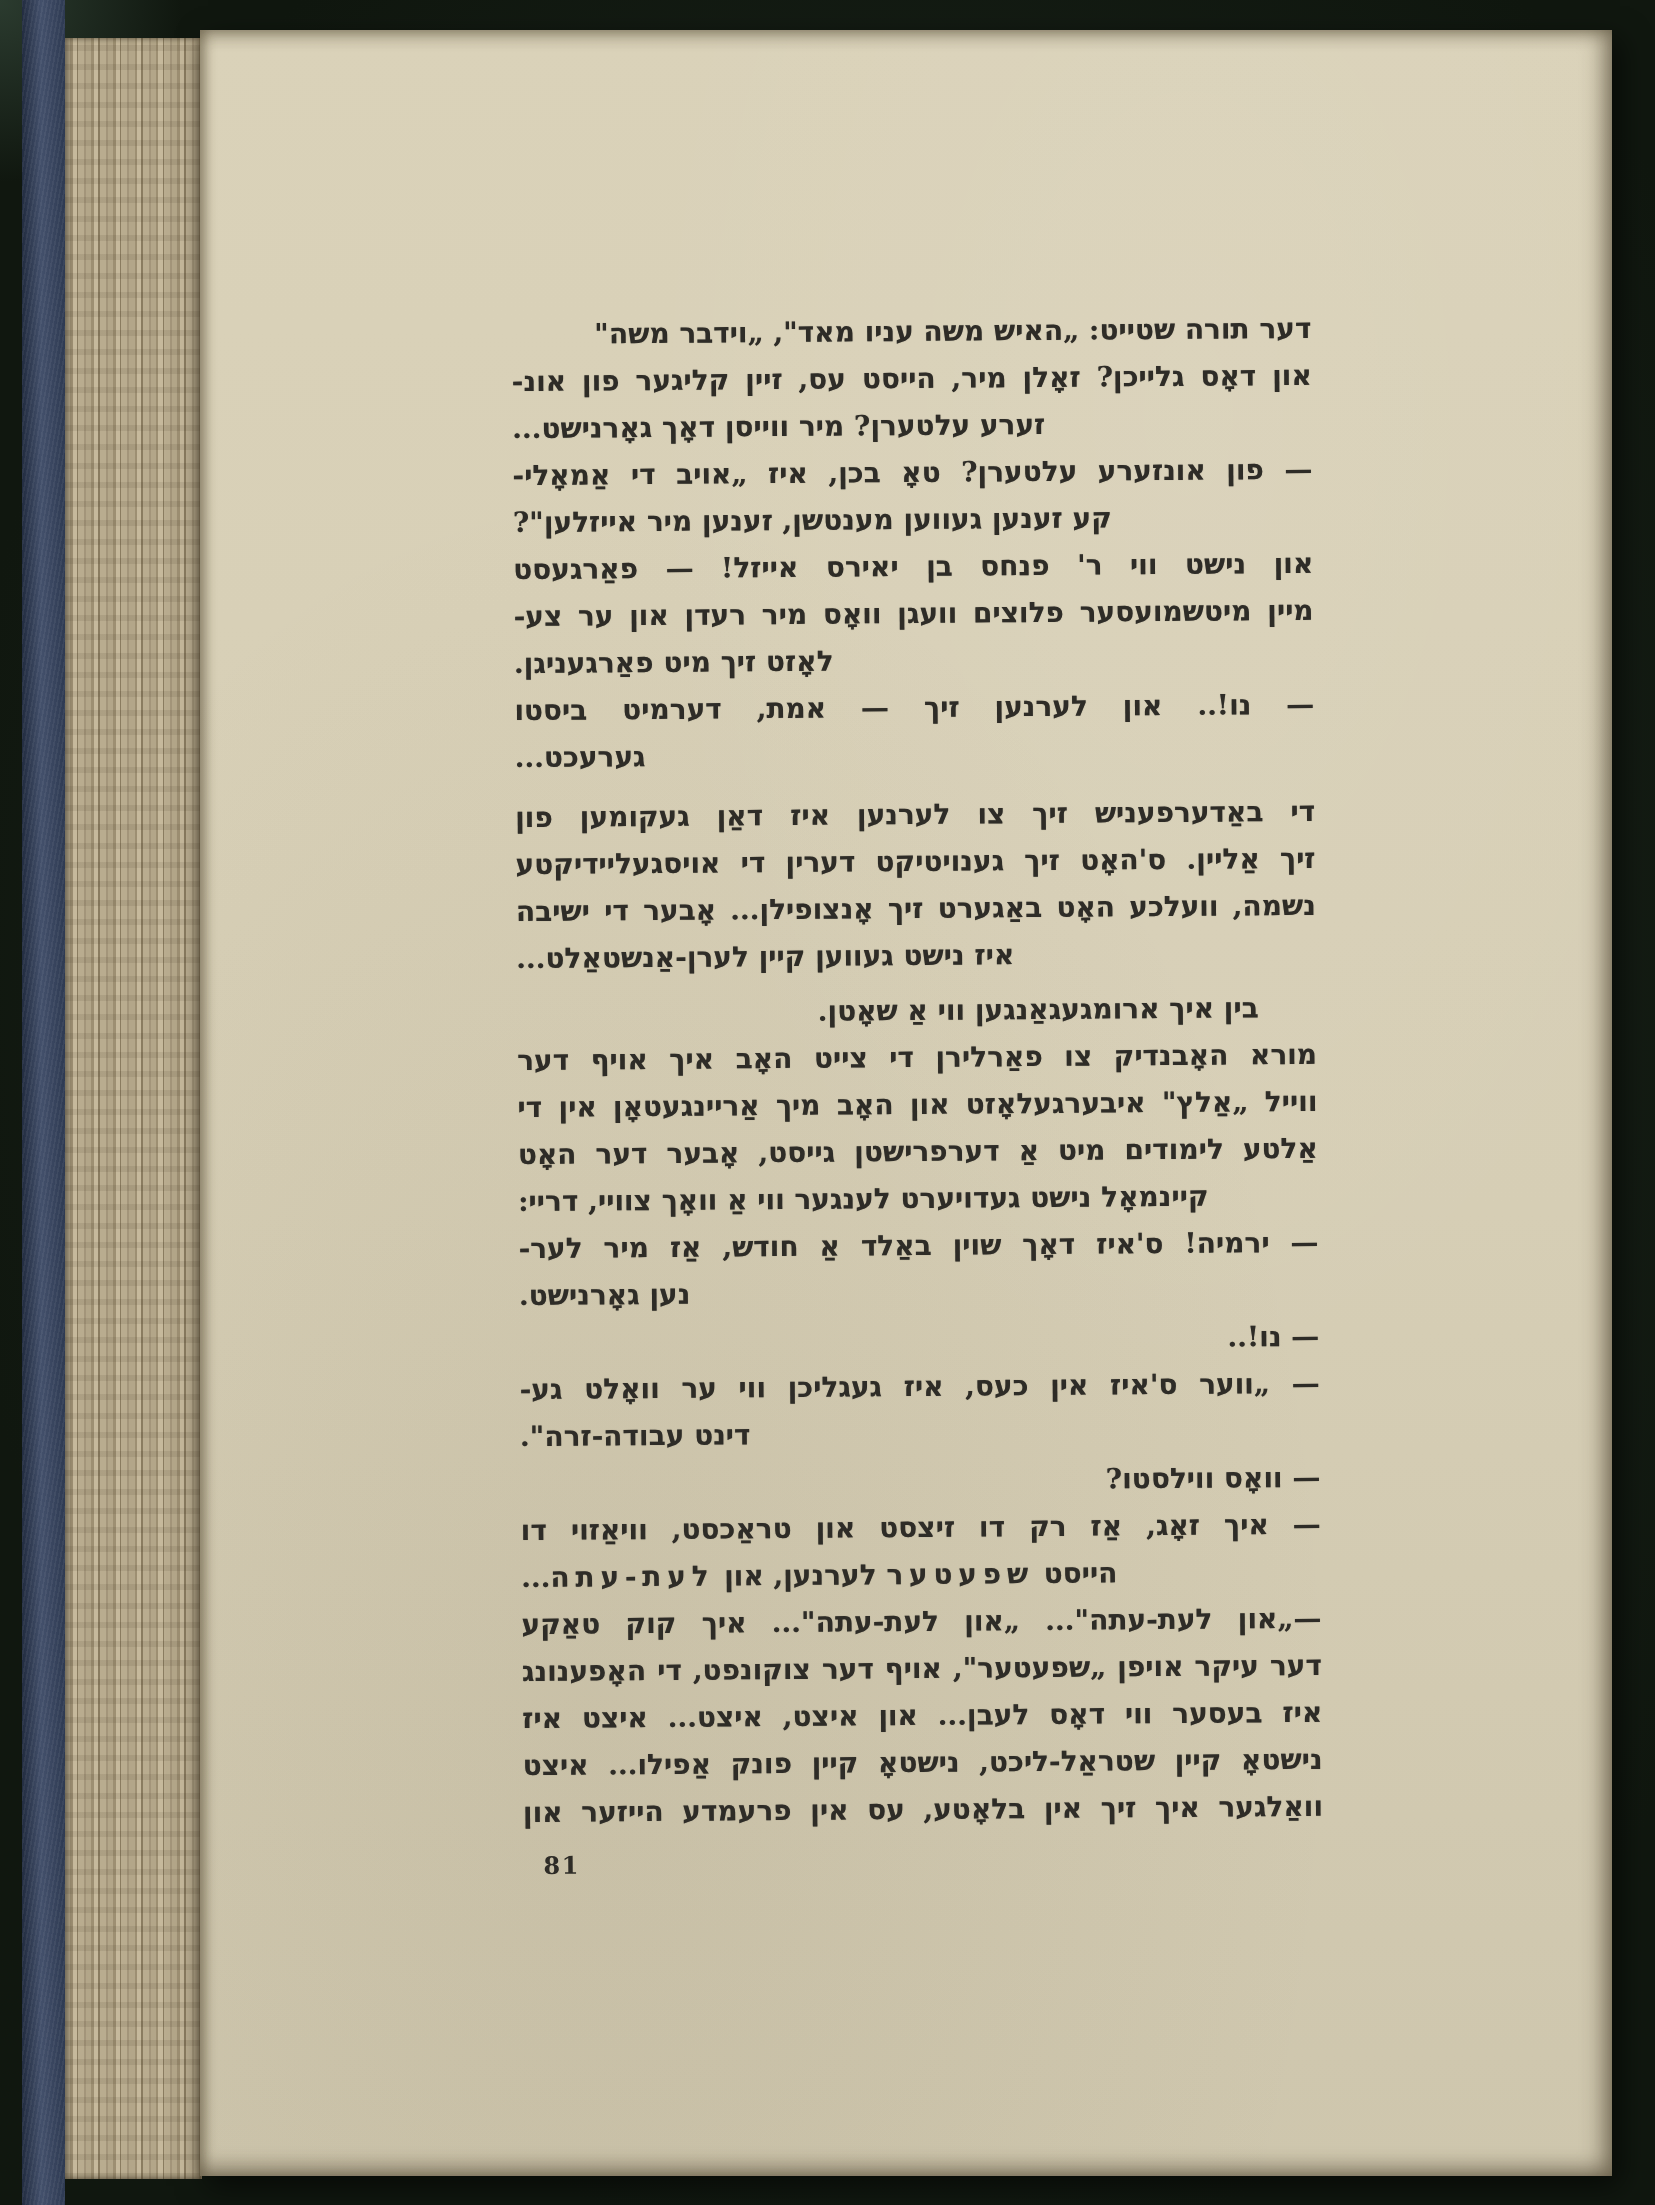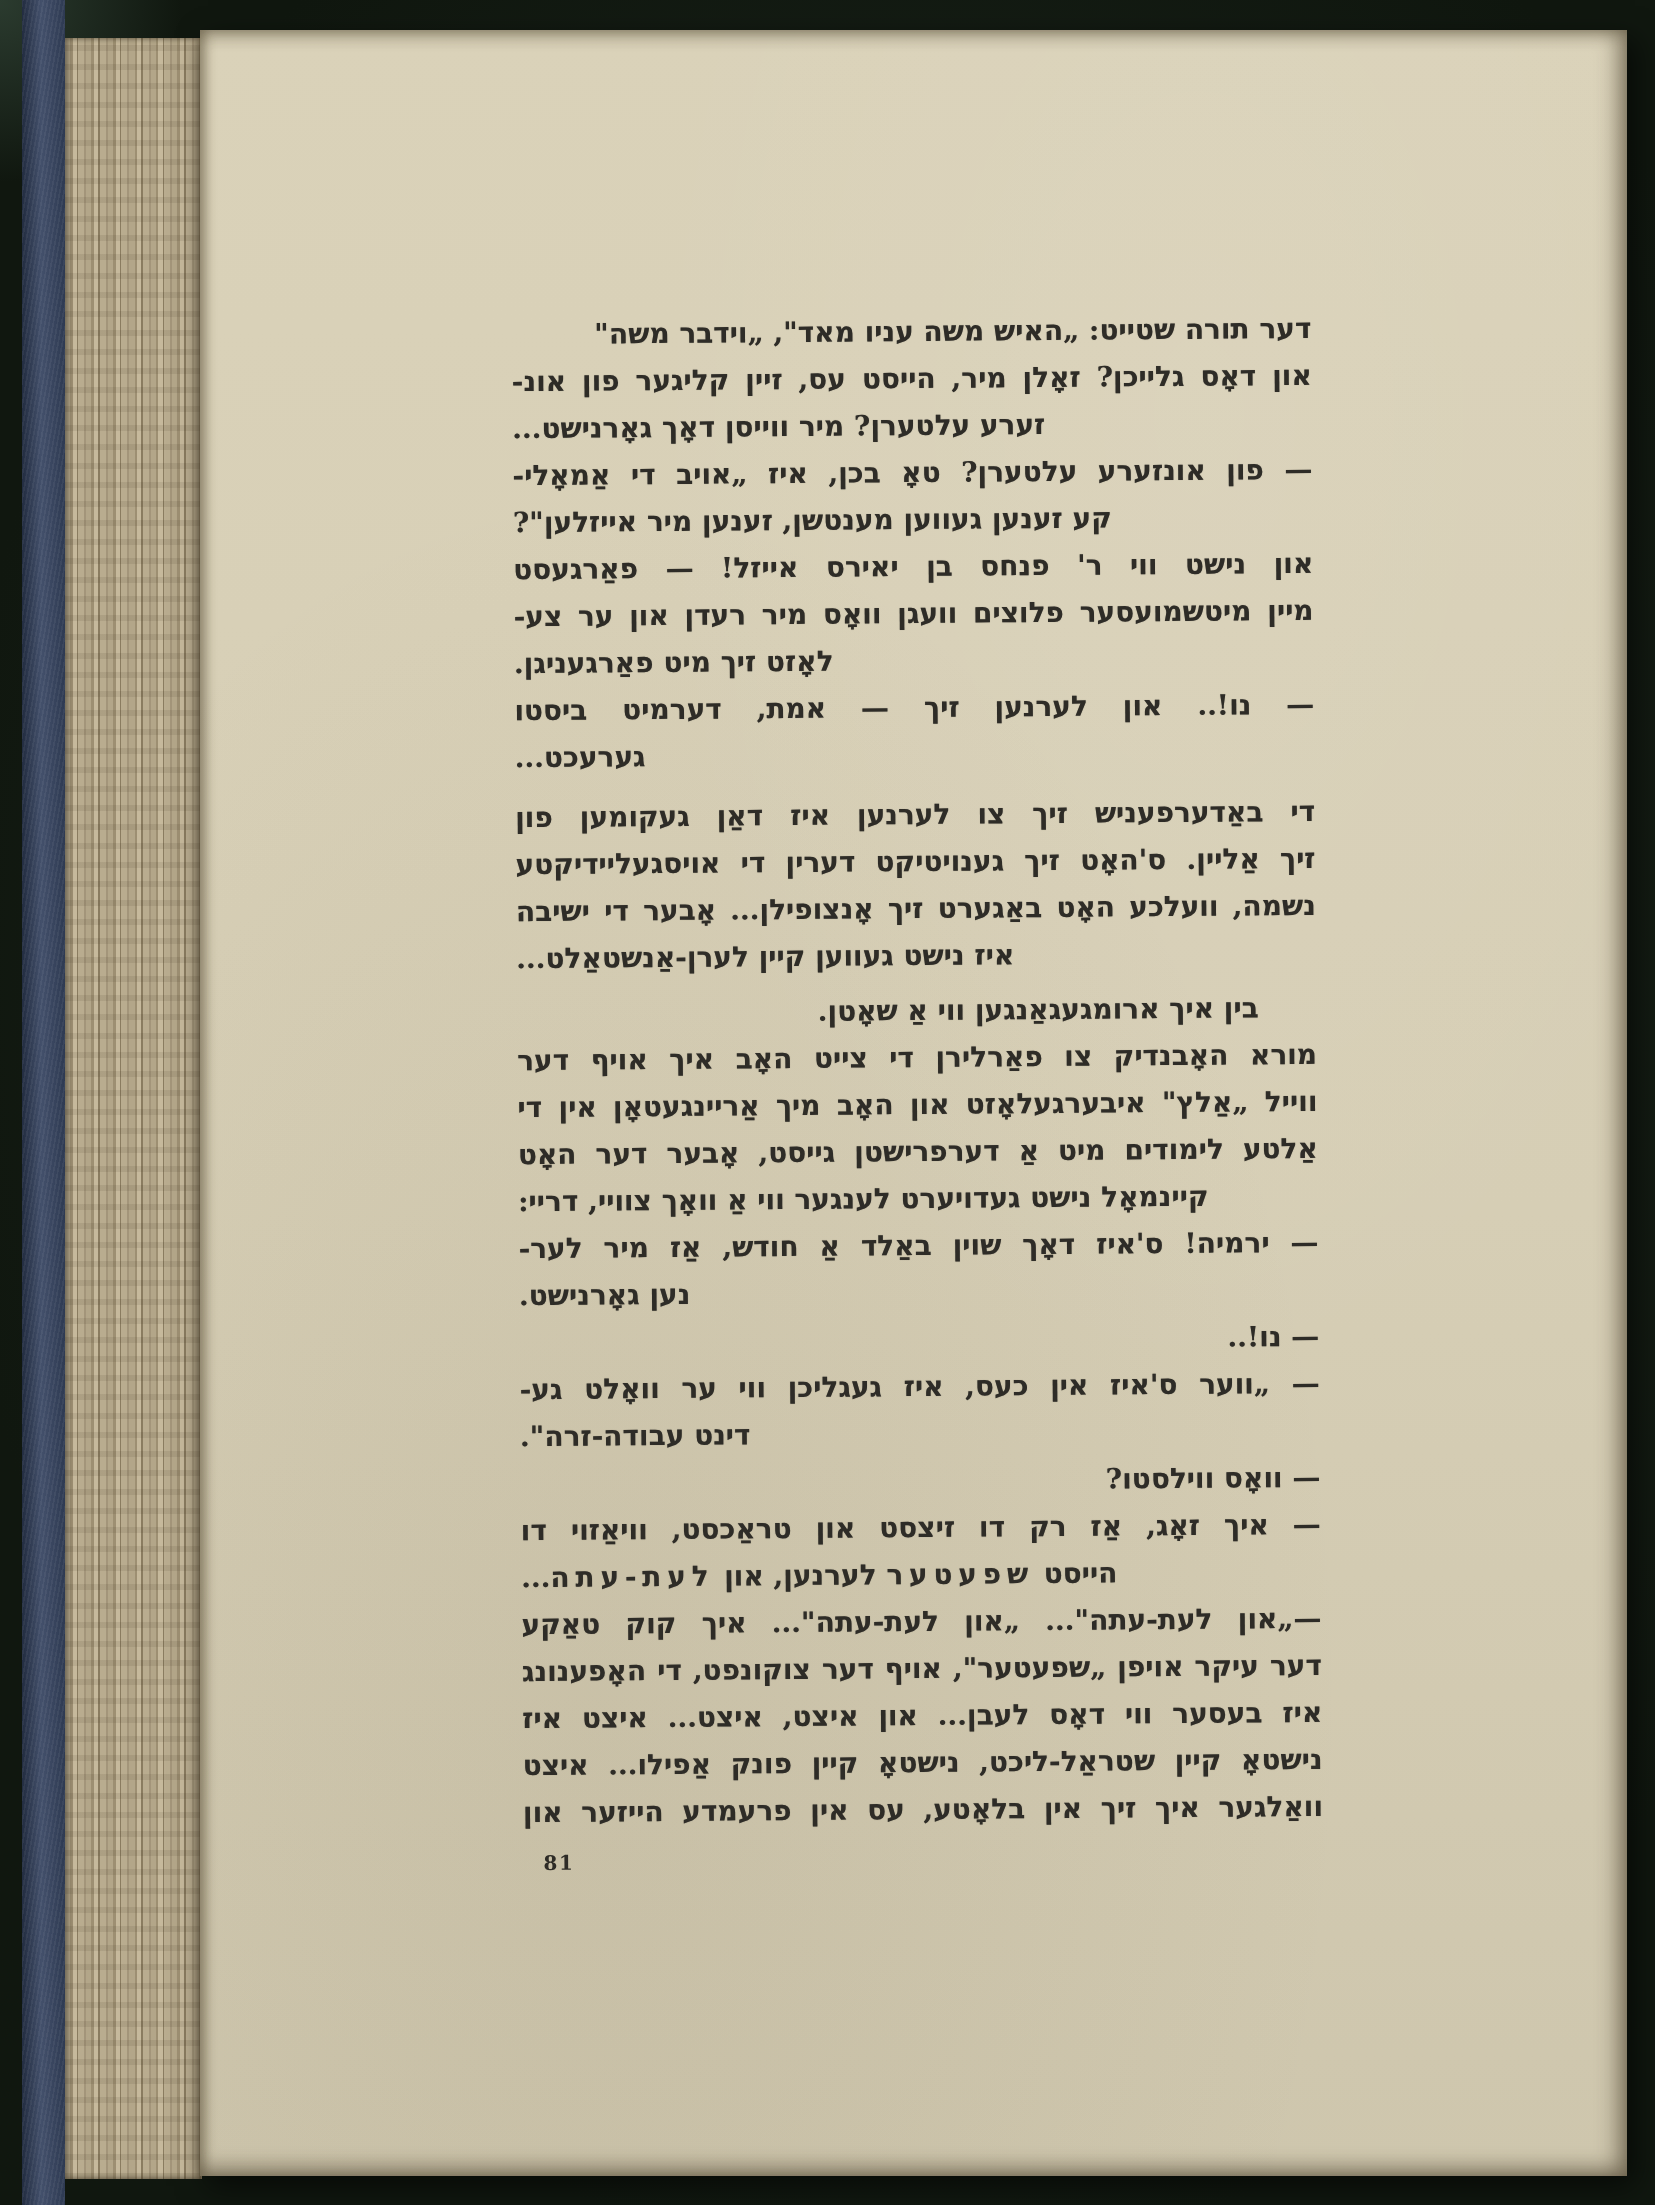--- a/index.html
+++ b/index.html
@@ -36,21 +36,20 @@
     background:
       radial-gradient(ellipse at 70% 18%, rgba(255,255,255,.06), rgba(0,0,0,0) 42%),
       radial-gradient(ellipse at 28% 78%, rgba(92,80,50,.08), rgba(0,0,0,0) 52%),
       linear-gradient(180deg,#dad2b9 0%, #d6ceb5 55%, #cec6ad 100%);
     box-shadow:
       inset -11.6px 0 20px rgba(58,48,28,.38),
       inset 0 -11.6px 16.6px rgba(58,48,28,.28),
       inset 0 8.3px 13.2px rgba(58,48,28,.18),
       inset 6.6px 0 8.3px rgba(120,108,80,.35),
       8.3px 10px 28px rgba(0,0,0,.6);
-    padding-left: 15px;
   }
   .content{
     position:absolute;inset:0;
     transform:rotate(-0.45deg);
     transform-origin:50% 0;
     color:#2e2c27;
   }
   .textcol{
     position:absolute;left:309px;top:278px;width:800px;
     direction:rtl;
@@ -60,21 +59,21 @@
   .ln{white-space:nowrap;}
   .f{text-align:justify;text-align-last:justify;white-space:normal;}
   .r{text-align:right;}
   .l{text-align:left;}
   .ind{padding-right:58px;}
   .mt1{margin-top:13.2px;}
   .mt2{margin-top:8.3px;}
   .sp{letter-spacing:5.8px;}
   .pagenum{
     position:absolute;left:329px;top:1818px;
-    font-size:20px;font-weight:700;letter-spacing:1.7px;
+    font-size:24px;font-weight:700;letter-spacing:1.7px;
   }
 </style>
 </head>
 <body>
 
 <div class="scene">
   <div class="spine"></div>
   <div class="deckle"></div>
   <div class="paper">
     <div class="content">

